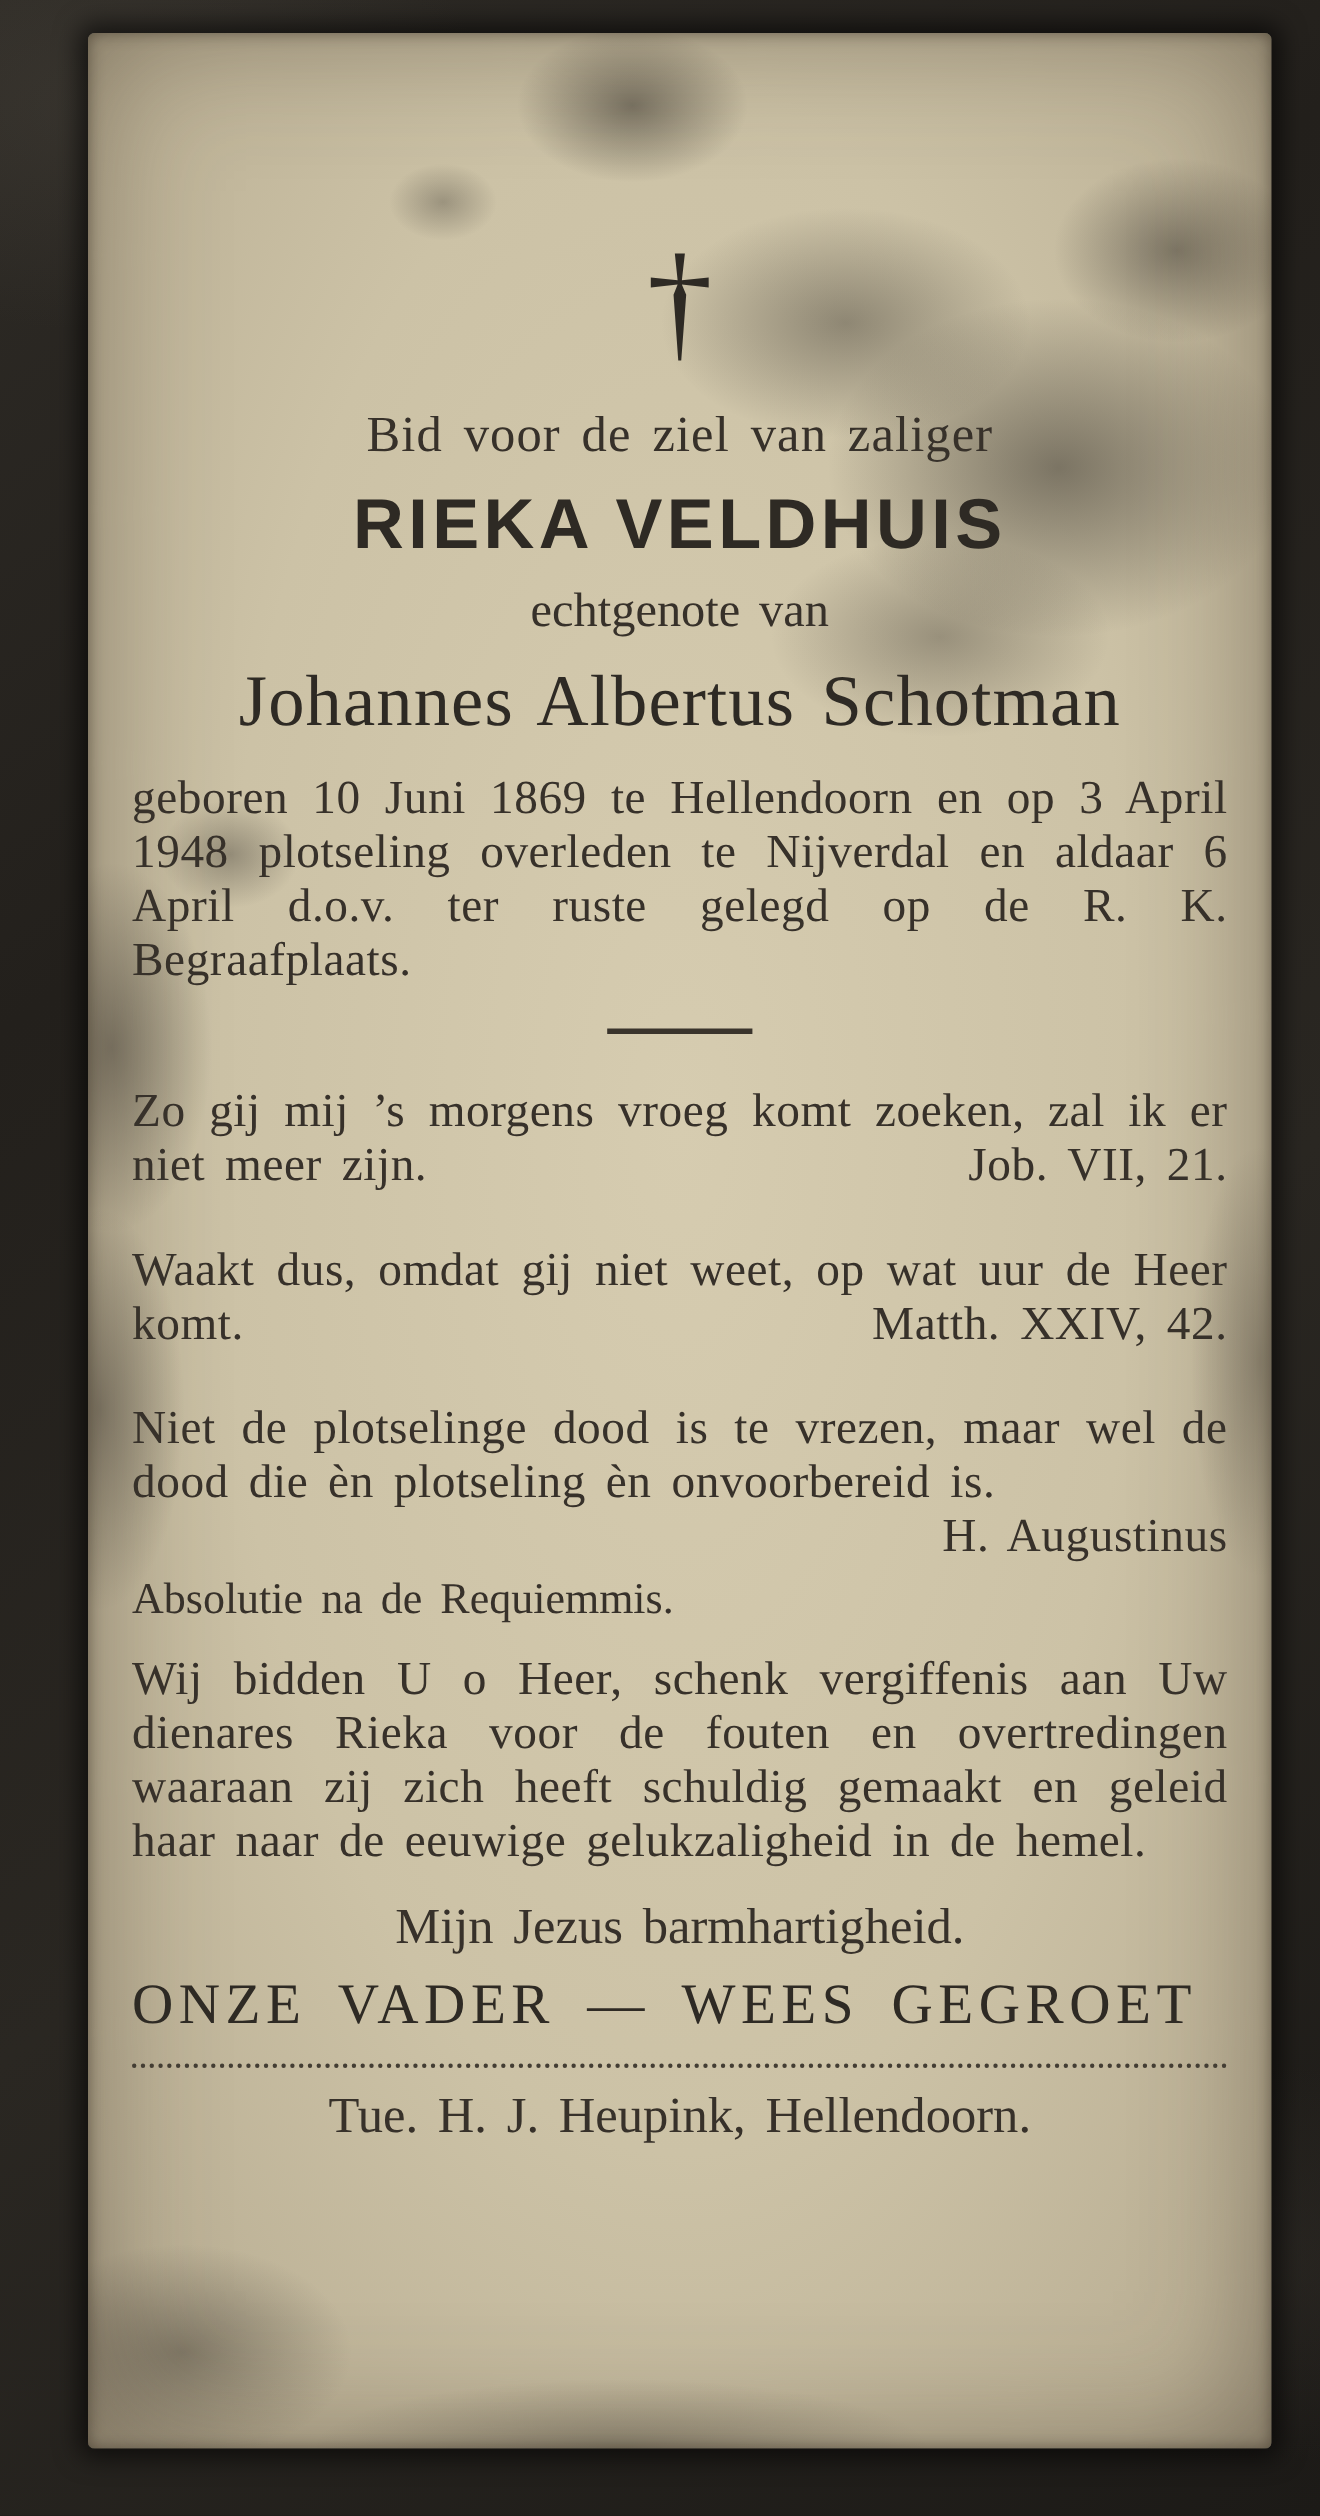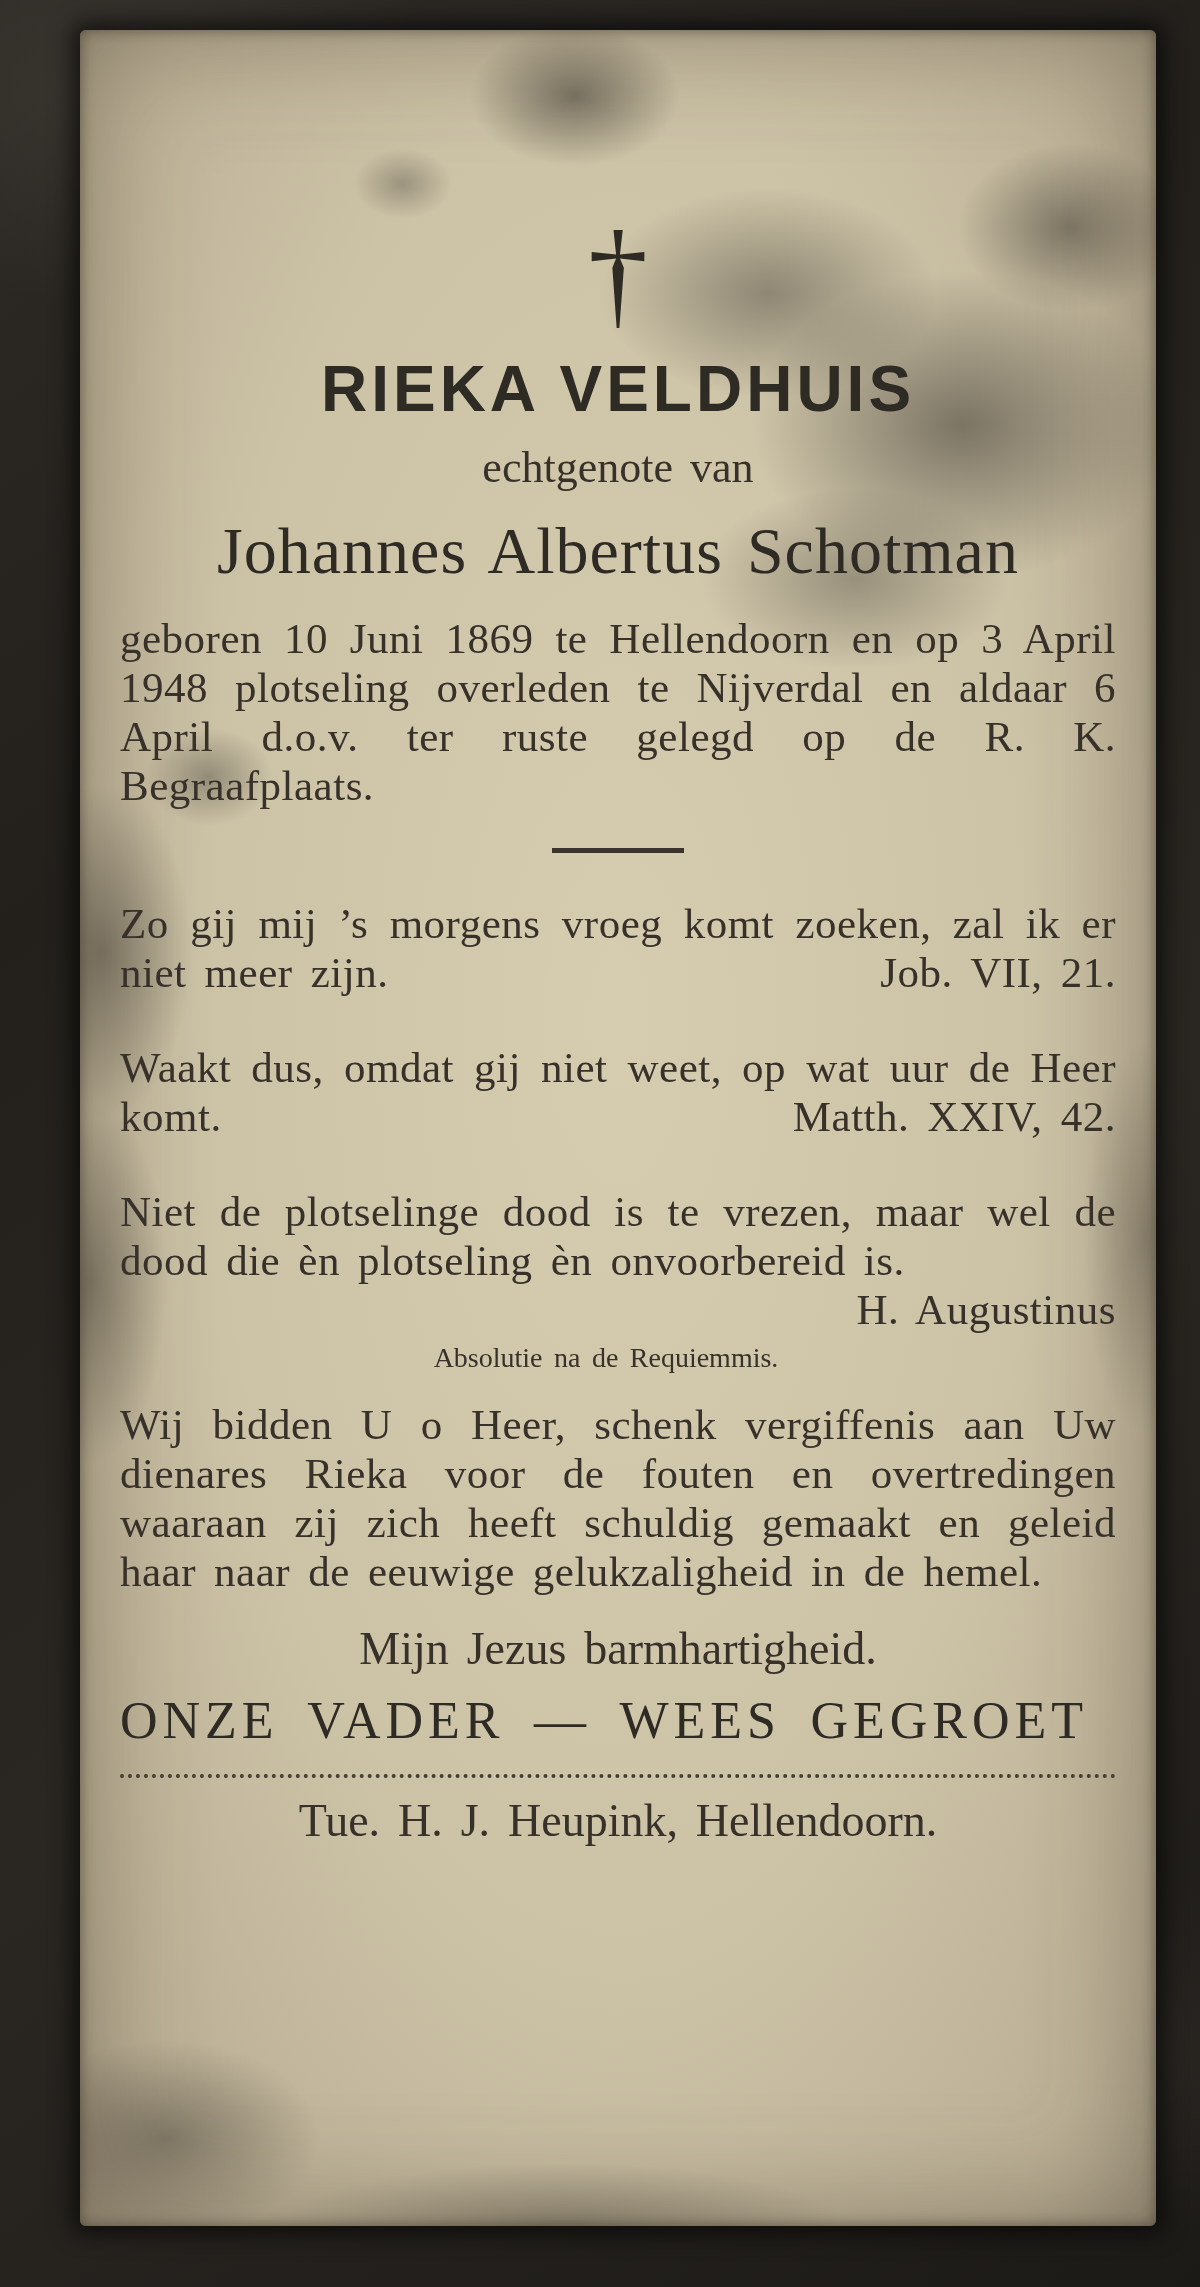--- a/index.html
+++ b/index.html
@@ -98,22 +98,22 @@
   .divider {
     width: 132px; height: 0;
     border-top: 5px solid #3a342c;
     margin: 38px auto 0;
   }
   .q { margin: 46px 0 0; }
   .q::after { content: ""; display: block; clear: both; }
   .q-src { float: right; padding-left: 30px; }
   .absolution {
     margin: 8px 0 0;
-    font-size: 28px;
-    text-align: center;
+    font-size: 40px;
+    text-align: left;
     padding-right: 24px;
     word-spacing: 0.16em;
   }
   .prayer { margin: 26px 0 0; }
   .mercy {
     margin: 26px 0 0;
     text-align: center;
     font-size: 46px;
     word-spacing: 0.14em;
   }
@@ -138,20 +138,21 @@
   }
 </style>
 </head>
 <body>
 
 <div class="scan">
   <div class="paper">
 
     <div class="cross">†</div>
 
+    <p class="intro">Bid voor de ziel van zaliger</p>
 
     <h1 class="name">RIEKA VELDHUIS</h1>
 
     <p class="relation">echtgenote van</p>
 
     <h2 class="spouse">Johannes Albertus Schotman</h2>
 
     <p class="body-text bio">geboren 10 Juni 1869 te Hellendoorn en op 3 April 1948 plotseling overleden te Nijverdal en aldaar 6 April d.o.v. ter ruste gelegd op de R. K. Begraafplaats.</p>
 
     <div class="divider"></div>

